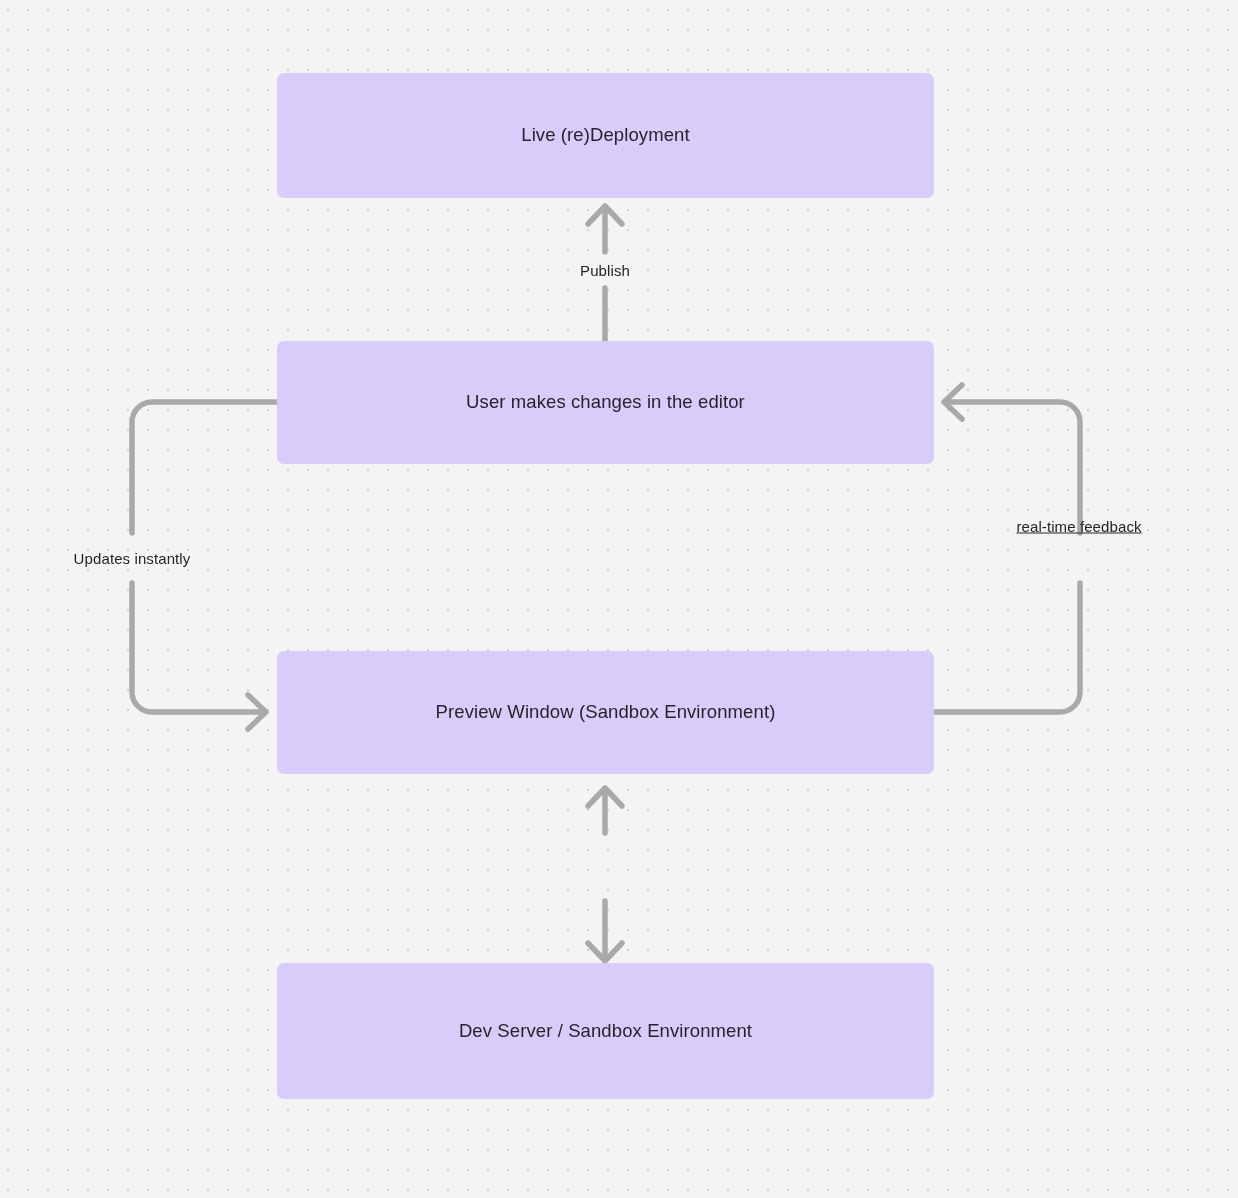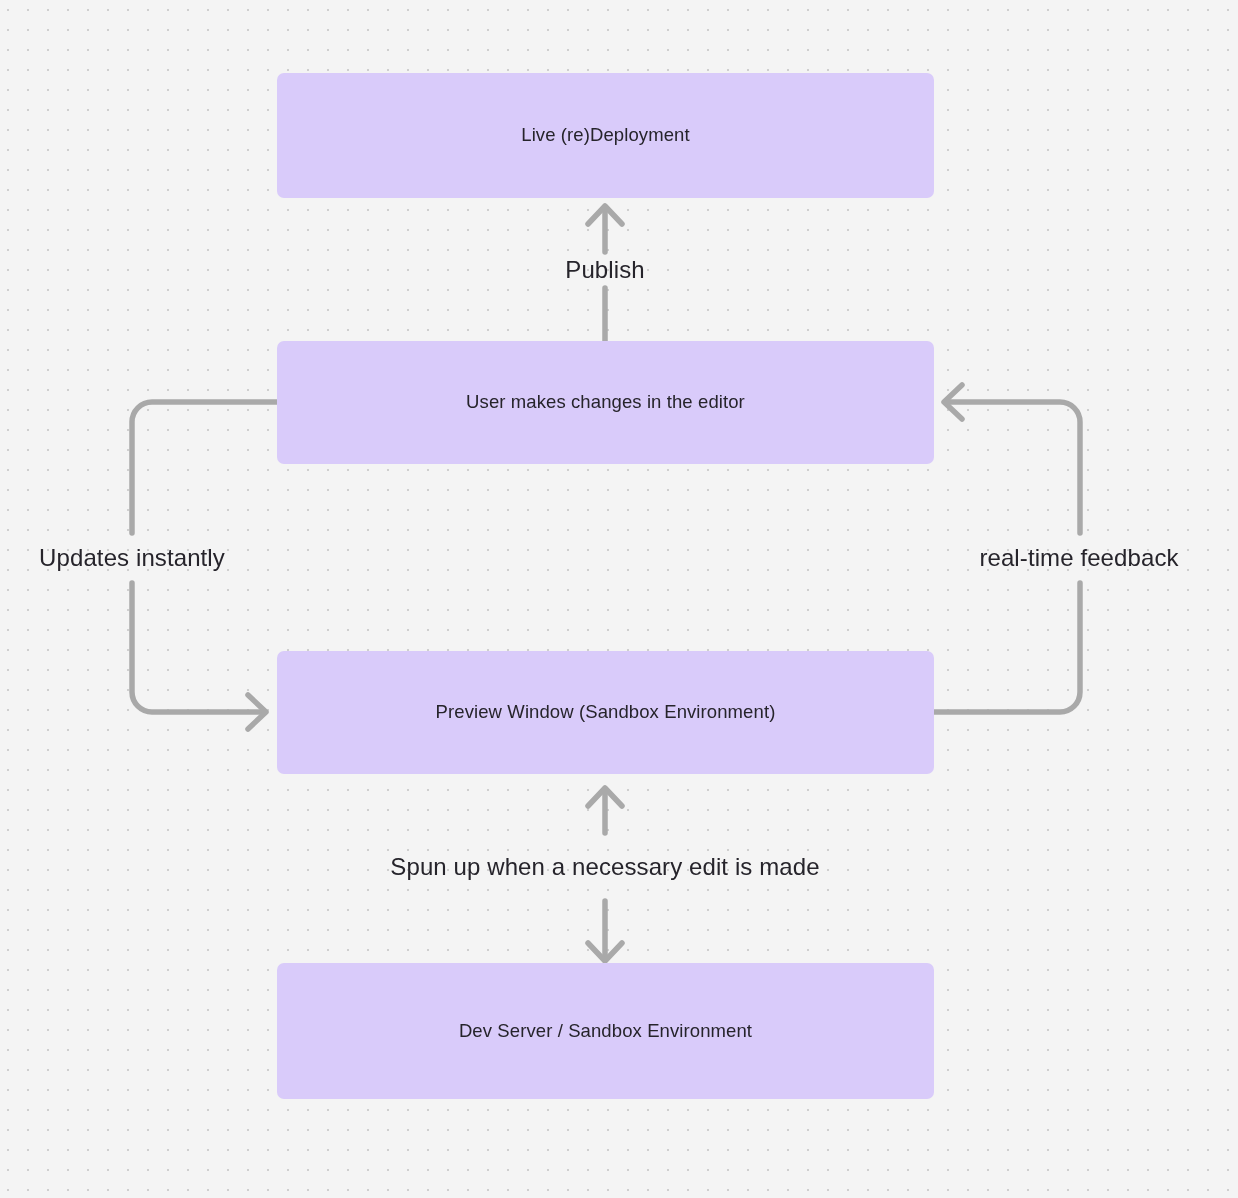--- a/index.html
+++ b/index.html
@@ -46,21 +46,21 @@
     color: #26242b;
     font-size: 18.5px;
     letter-spacing: 0.1px;
     text-align: center;
     line-height: 1.3;
   }
 
   .edge-label {
     position: absolute;
     color: #26242b;
-    font-size: 24px;
+    font-size: 15px;
     letter-spacing: 0.1px;
     white-space: nowrap;
     line-height: 1;
   }
   .edge-label.center {
     transform: translate(-50%, -50%);
   }
 </style>
 </head>
 <body>
@@ -111,17 +111,16 @@
   </div>
 
   <div class="node" style="left:277px; top:963px; width:657px; height:136px;">
     <span>Dev Server / Sandbox Environment</span>
   </div>
 
   <div class="edge-label center" style="left:605px; top:270px;">Publish</div>
 
   <div class="edge-label center" style="left:132px; top:558px;">Updates instantly</div>
 
-  <div class="edge-label center" style="left:1079px; top:558px;">real-time feedback</div>
+  <div class="edge-label center" style="left:1079px; top:526px;text-decoration:underline;">real-time feedback</div>
 
-  <div class="edge-label center" style="left:605px; top:867px;">Spun up when a necessary edit is made</div>
 
 </div>
 
 </body></html>

